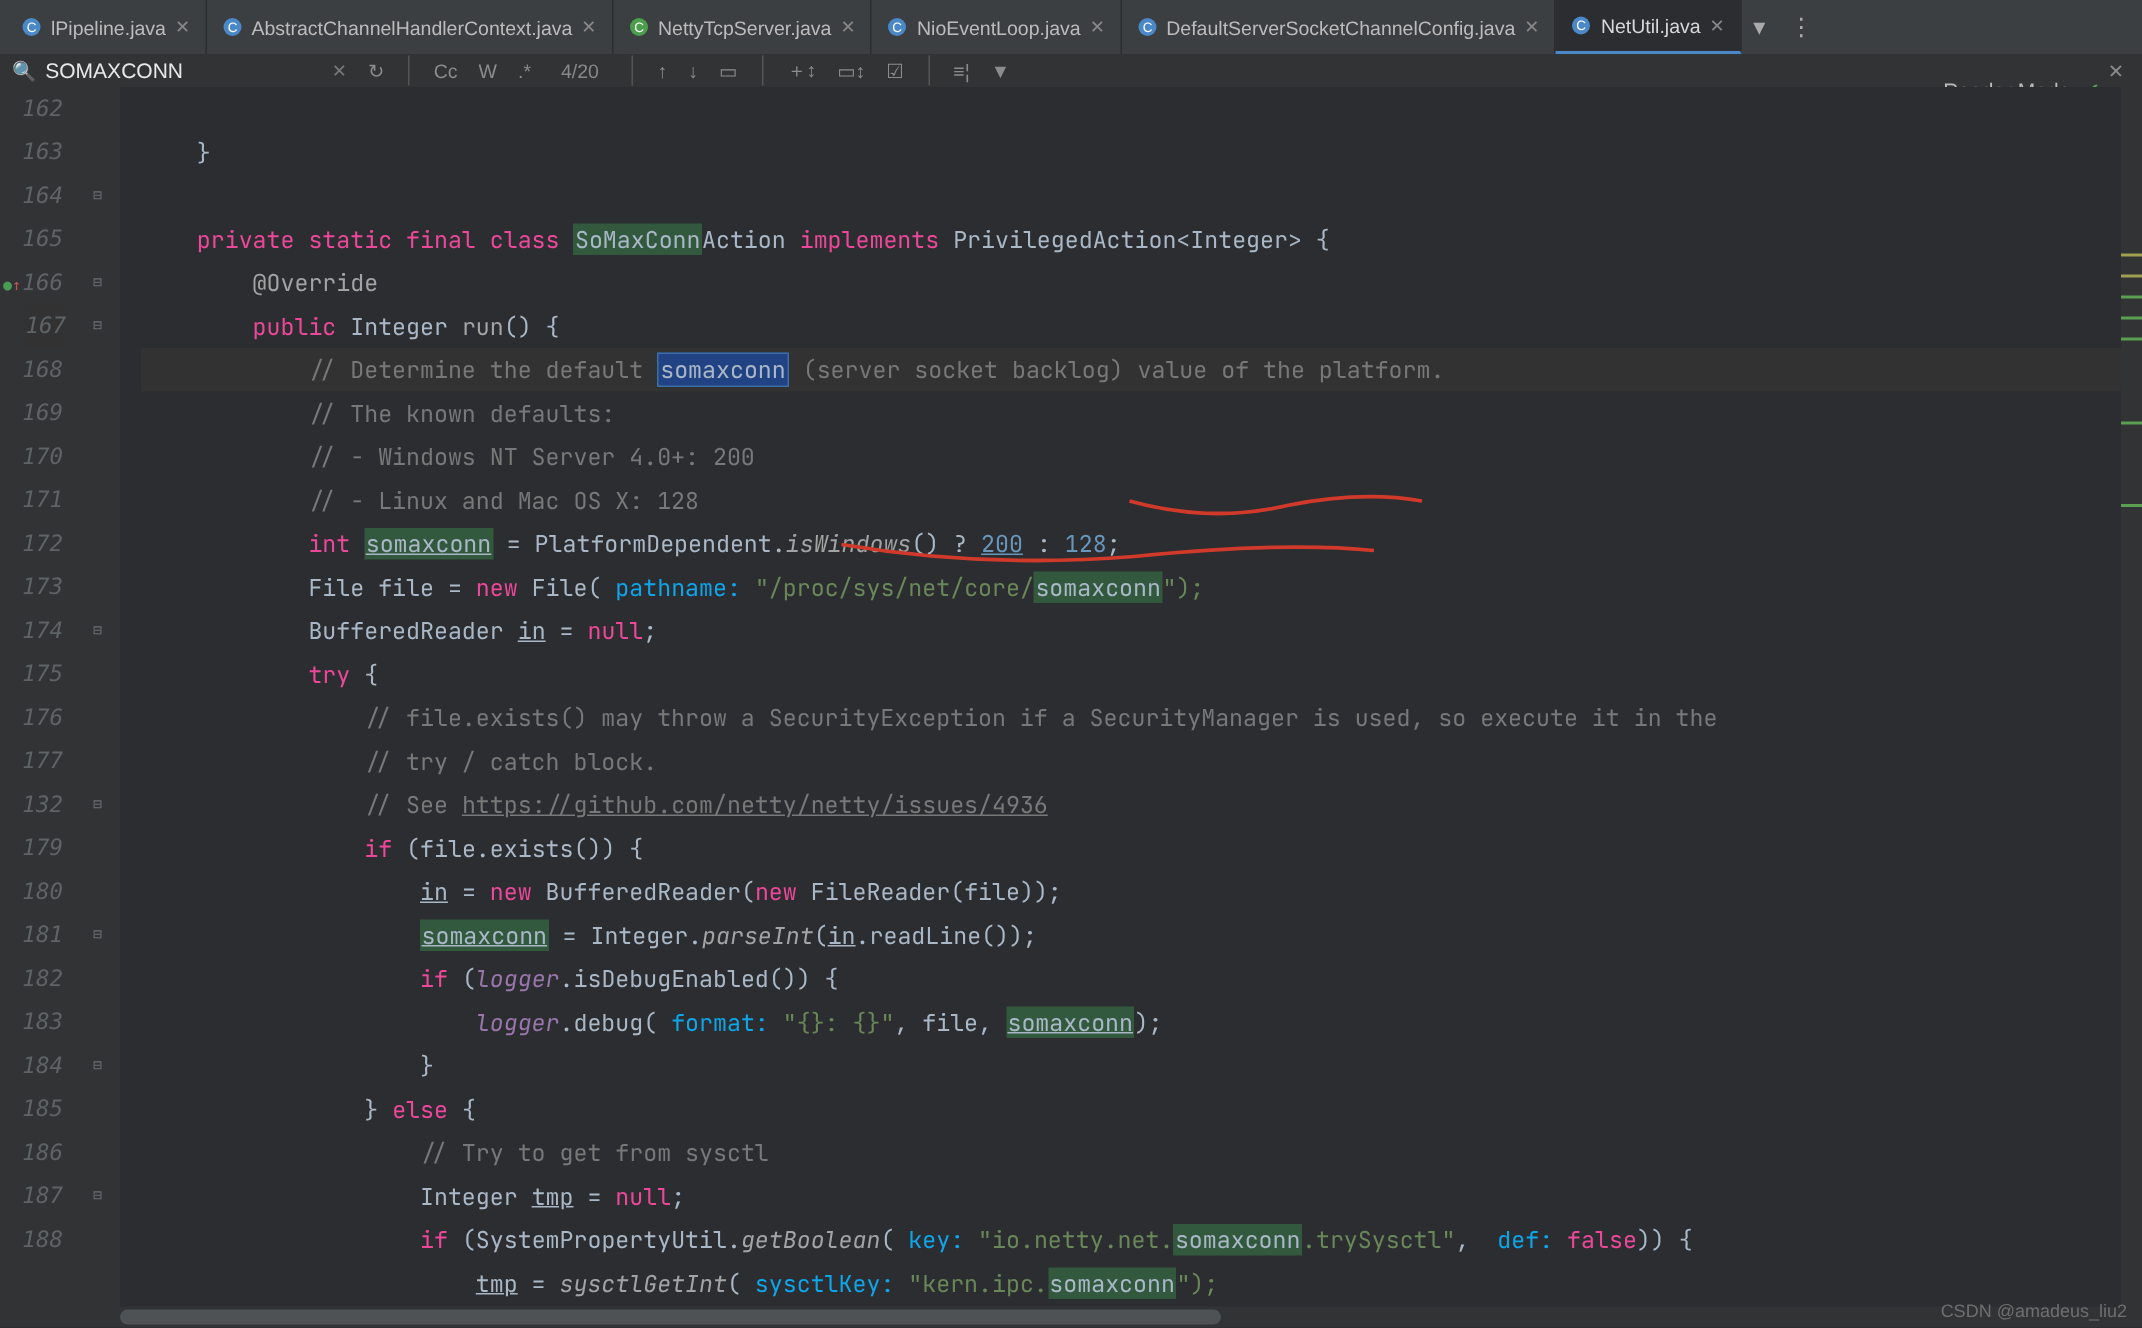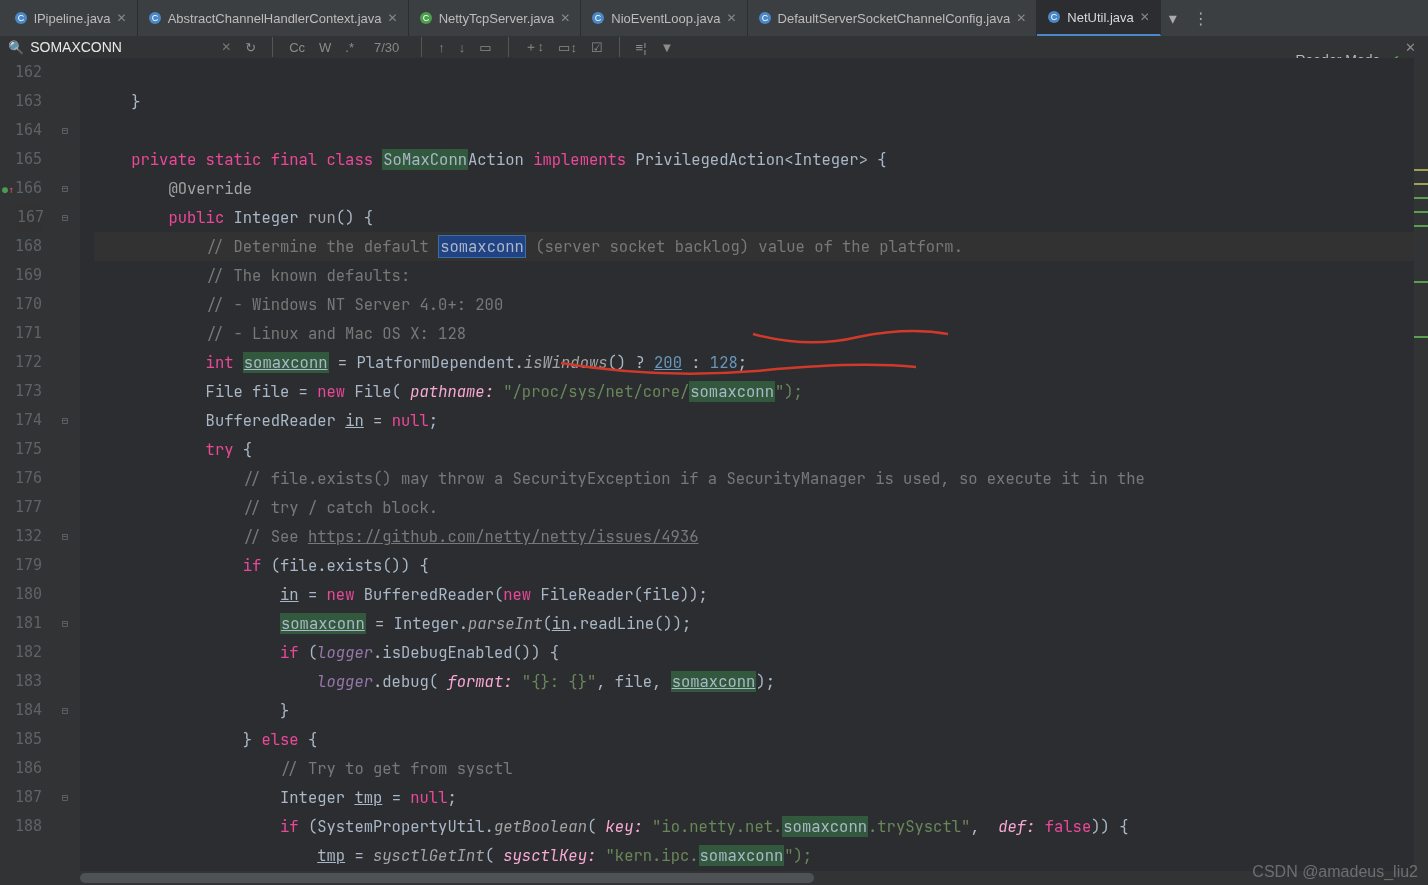--- a/index.html
+++ b/index.html
@@ -17,48 +17,48 @@
   .find-icon { color:#9aa; }
   .find-input { flex:0 0 180px; background:transparent; border:none; color:#e8e8e8; font-size:14px; outline:none; }
   .find-clear { color:#777; cursor:pointer; font-size:12px; padding:0 4px;}
   .fbtn { padding:2px 4px; color:#8c8c8c; cursor:pointer; }
   .fbtn.label { font-family:inherit; }
   .find-count { color:#888; margin:0 10px; }
   .find-sep { width:1px; height:20px; background:#555; margin:0 6px; }
   .fbtn.close { margin-left:auto; }
   .editor-wrap { display:flex; flex:1; position:relative; }
   .gutter { width:50px; background:#313335; text-align:right; padding:0 8px 0 0; color:#5e6366; font-family:Consolas,monospace; font-size:15px; line-height:29px; }
-  .gutter .ln { height:29px; position:relative;}
+  .gutter .ln { height:29px; position:relative;font-style:italic;}
   .marks { width:30px; background:#313335; font-family:Consolas,monospace; font-size:14px; line-height:29px; color:#6e6e6e; }
   .marks .mk { height:29px; display:flex; align-items:center; justify-content:center; gap:2px; }
   .fold { color:#6b6e74; cursor:pointer; font-size:10px; }
   .code { flex:1; background:#2b2d30; font-family:Consolas, "JetBrains Mono", monospace; font-size:15.5px; line-height:29px; padding-left:14px; white-space:pre; color:#a9b7c6; position:relative; }
   .reader { position:absolute; right:28px; top:52px; color:#bbb; font-size:14px; background:rgba(0,0,0,0); display:flex; align-items:center; gap:8px; }
   .reader .chk { color:#5aa15a; }
   .strip { width:14px; background:#313335; position:relative; }
   .strip .tick { position:absolute; left:0; width:100%; height:2px; }
   .kw { color:#ec4899; }
   .cm { color:#787878; }
   .nm { color:#6897bb;text-align:center; }
   .str { color:#6a8759; }
   .fn { color:#a3a3a3; }
-  .hint { color:#f9a8d4; font-style:italic; }
+  .hint { color:#0ea5e9; }
   .hl-blue { background:#214283; border:1px solid #3a6ea5; padding:0 1px; }
   .hl-green { background:#32593d; padding:0 1px; }
   .ul { text-decoration:underline; }
   .ann { position:absolute; pointer-events:none; }
   .ln.current { background:#323232;margin-left:17px; }
   .row { height:29px; }
   .row.current { background:#323232; }
   .gutter-extra { position:absolute; left:2px; display:inline-block; }
   .green-dot { color:#499c54; font-size:10px; }
   .red-arr { color:#c75450; font-size:10px; }
   .hscroll { position:absolute; left:80px; right:14px; bottom:0; height:14px; background:#313335;}
   .hscroll .thumb { position:absolute; left:0; top:2px; height:10px; width:55%; background:#4e5254; border-radius:5px;}
-  .watermark { position:absolute; right:10px; bottom:4px; color:#888; font-size:16px; font-family:sans-serif; opacity:.7; }
+  .watermark { position:absolute; right:10px; bottom:4px; color:#888; font-size:12px; font-family:sans-serif; opacity:.7; }
   .codeblock { height:100%; }
 </style>
 </head>
 <body>
 
 <div class="root">
   <div class="tabbar">
     <div class="tab">
       <span class="tab-icon"><svg viewBox="0 0 14 14">
             <circle cx="7" cy="7" r="6" fill="#4a88c7"></circle>
@@ -113,21 +113,21 @@
 
   <div class="findbar">
     <span class="find-icon">🔍</span>
     <input class="find-input" value="SOMAXCONN" style="">
     <span class="find-clear">✕</span>
     <span class="fbtn">↻</span>
     <span class="find-sep"></span>
     <span class="fbtn label">Cc</span>
     <span class="fbtn label">W</span>
     <span class="fbtn label">.*</span>
-    <span class="find-count">7/30</span>
+    <span class="find-count">4/20</span>
     <span class="find-sep"></span>
     <span class="fbtn">↑</span>
     <span class="fbtn">↓</span>
     <span class="fbtn">▭</span>
     <span class="find-sep"></span>
     <span class="fbtn">＋↕</span>
     <span class="fbtn">▭↕</span>
     <span class="fbtn">☑</span>
     <span class="find-sep"></span>
     <span class="fbtn">≡¦</span>

